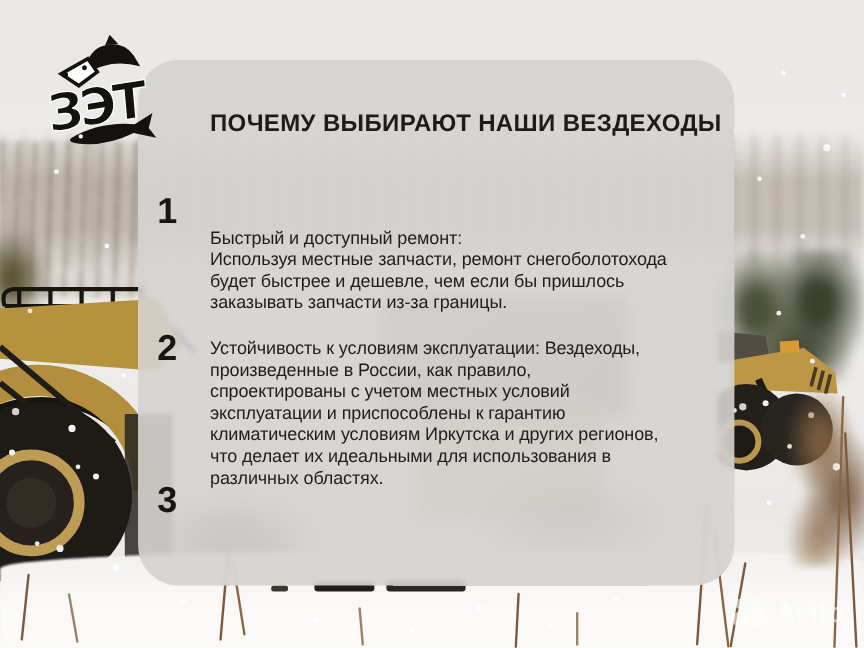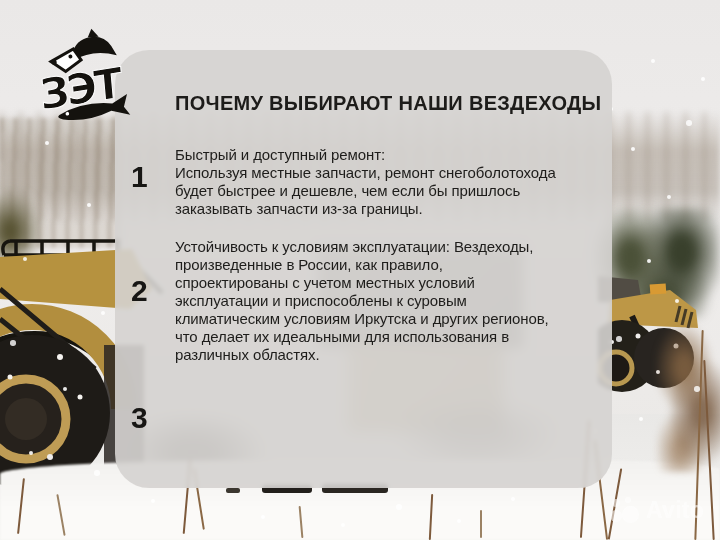--- a/index.html
+++ b/index.html
@@ -77,21 +77,21 @@
       610px 108px 0 1px rgba(255,255,255,.9),676px 300px 0 1px rgba(255,255,255,.85),
       696px 388px 0 2px rgba(255,255,255,.8),640px 418px 0 1px rgba(255,255,255,.9);}
 
   
   .card{left:115px;top:50px;width:497px;height:438px;z-index:10;border-radius:34px;
     background:rgba(213,211,208,.90);backdrop-filter:blur(2px);}
   .card-title{position:absolute;left:60px;top:42px;font-size:20px;font-weight:700;
     letter-spacing:.3px;color:#1d1c1a;}
   .pt{position:absolute;left:16px;display:flex;}
   .pt-num{width:44px;flex:0 0 44px;font-size:30px;font-weight:700;color:#171614;line-height:1;}
-  .pt-text{white-space:pre;font-size:15px;line-height:18px;color:#1e1d1b;letter-spacing:-.1px;}
+  .pt-text{white-space:pre;font-size:15px;line-height:18px;color:#1e1d1b;letter-spacing:-.1px;margin-top:44px;}
   .pt1{top:96px;}  .pt1 .pt-num{margin-top:16px;}
   .pt2{top:188px;} .pt2 .pt-num{margin-top:38px;}
   .pt3{top:331px;} .pt3 .pt-num{margin-top:22px;}
 
   
   .logo{left:36px;top:28px;width:104px;height:102px;z-index:20;}
   .avito{left:610px;top:494px;z-index:20;display:flex;align-items:center;gap:6px;opacity:.55;}
   .av-circles{position:relative;width:30px;height:32px;}
   .av-circles i{position:absolute;border-radius:50%;background:#fff;display:block;}
   .avc1{width:8px;height:8px;left:2px;top:5px;}
@@ -181,21 +181,21 @@
       <div class="pt-text">Быстрый и доступный ремонт:
 Используя местные запчасти, ремонт снегоболотохода
 будет быстрее и дешевле, чем если бы пришлось
 заказывать запчасти из-за границы.</div>
     </div>
     <div class="pt pt2">
       <div class="pt-num">2</div>
       <div class="pt-text">Устойчивость к условиям эксплуатации: Вездеходы,
 произведенные в России, как правило,
 спроектированы с учетом местных условий
-эксплуатации и приспособлены к суровым
+эксплуатации и приспособлены к гарантию
 климатическим условиям Иркутска и других регионов,
 что делает их идеальными для использования в
 различных областях.</div>
     </div>
     <div class="pt pt3">
       <div class="pt-num">3</div>
     </div>
   </div>
 
   <svg class="abs logo" viewBox="0 0 104 102">

